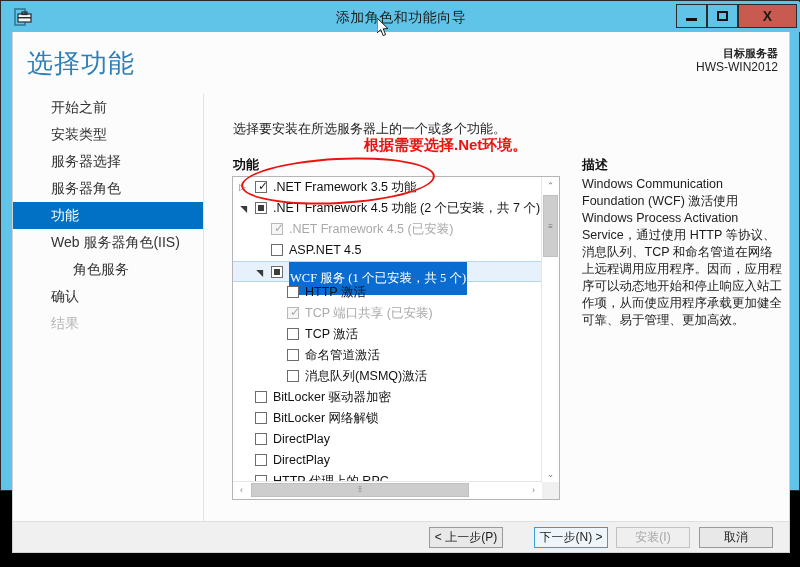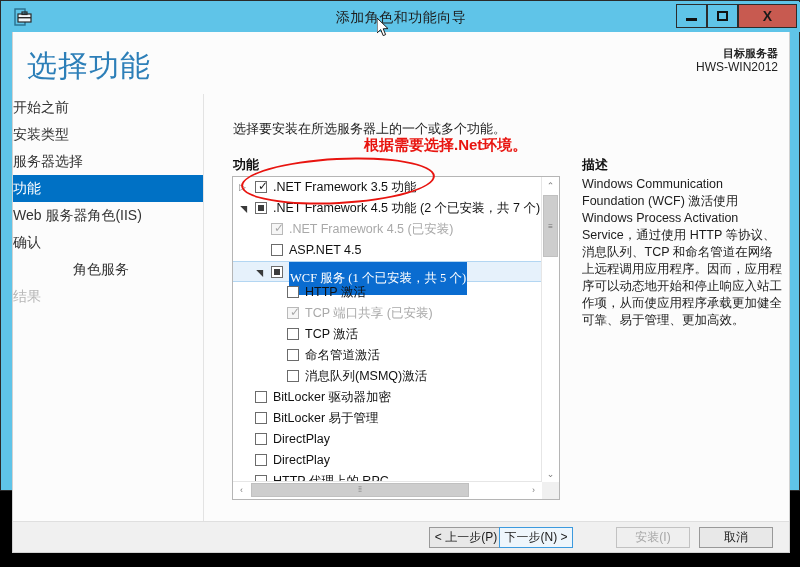--- a/index.html
+++ b/index.html
@@ -48,36 +48,37 @@
     box-sizing:border-box;
     border:1px solid #d2d2d2;border-top:none;
   }
   
   #page-header{
     position:absolute;left:0;top:0;width:776px;height:62px;
     background:#fcfcfc;
   }
   #page-title{
     position:absolute;left:14px;top:14px;
-    font-size:30px;color:#2d7fb8;font-weight:normal;
+    font-size:26px;color:#2d7fb8;font-weight:normal;
     letter-spacing:1px;
   }
   #target-block{
     position:absolute;right:11px;top:14px;text-align:right;
   }
   #target-label{font-size:11px;color:#222;font-weight:bold;line-height:14px;}
   #target-name{font-size:12px;color:#222;line-height:15px;}
   
   #sidebar{
     position:absolute;left:0;top:62px;width:190px;height:427px;
     background:#fcfcfc;
     border-right:1px solid #e3e3e3;
   }
   .nav-item{
     position:relative;height:27px;line-height:27px;
+    padding-left:38px;
     font-size:14px;color:#333;
     white-space:nowrap;
     box-sizing:border-box;
   }
   .nav-item.sub{padding-left:60px;}
   .nav-item.active{background:#0071c5;color:#fff;}
   .nav-item.disabled{color:#b6b6b6;}
   
   #main{
     position:absolute;left:191px;top:48px;width:585px;height:427px;
@@ -181,21 +182,21 @@
     position:absolute;top:5px;height:21px;width:74px;
     box-sizing:border-box;
     background:#e8e8e8;border:1px solid #999;
     font-size:12px;color:#1a1a1a;
     display:flex;align-items:center;justify-content:center;
     font-family:"Liberation Sans","DejaVu Sans",sans-serif;
   }
   .fbtn.focus{border:1px solid #3c9ade;background:#eef6fc;}
   .fbtn.disabled{color:#a6a6a6;border-color:#c2c2c2;background:#efefef;}
   #b-prev{left:416px;}
-  #b-next{left:486px;}
+  #b-next{left:521px;}
   #b-install{left:603px;}
   #b-cancel{left:686px;}
   
   #anno-text{
     position:absolute;left:363px;top:135px;
     font-size:15px;font-weight:bold;color:#e8140f;
     white-space:nowrap;
     font-family:"Liberation Sans","DejaVu Sans",sans-serif;
   }
   #anno-ellipse{
@@ -238,24 +239,25 @@
       <div id="target-block">
         <div id="target-label">目标服务器</div>
         <div id="target-name">HWS-WIN2012</div>
       </div>
     </div>
 
     <div id="sidebar">
         <div class="nav-item"><span>开始之前</span></div>
         <div class="nav-item"><span>安装类型</span></div>
         <div class="nav-item"><span>服务器选择</span></div>
+        <div class="nav-item"><span>服务器角色</span></div>
         <div class="nav-item active"><span>功能</span></div>
         <div class="nav-item"><span>Web 服务器角色(IIS)</span></div>
+        <div class="nav-item sub"><span>角色服务</span></div>
         <div class="nav-item"><span>确认</span></div>
-        <div class="nav-item sub"><span>角色服务</span></div>
         <div class="nav-item disabled"><span>结果</span></div>
       </div>
 
     <div id="main">
       <div id="instruction">选择要安装在所选服务器上的一个或多个功能。</div>
       <div id="features-label">功能</div>
       <div id="desc-label">描述</div>
 
       <div id="tree-box">
         <div id="tree-viewport">
@@ -311,21 +313,21 @@
             <div class="trow lv2">
               <span class="cb"></span>
               <span class="tlabel">消息队列(MSMQ)激活</span>
             </div>
             <div class="trow lv0">
               <span class="cb"></span>
               <span class="tlabel">BitLocker 驱动器加密</span>
             </div>
             <div class="trow lv0">
               <span class="cb"></span>
-              <span class="tlabel">BitLocker 易于管理</span>
+              <span class="tlabel">BitLocker 网络解锁</span>
             </div>
             <div class="trow lv0">
               <span class="cb"></span>
               <span class="tlabel">DirectPlay</span>
             </div>
             <div class="trow lv0">
               <span class="cb"></span>
               <span class="tlabel">DirectPlay</span>
             </div>
             <div class="trow lv0">

